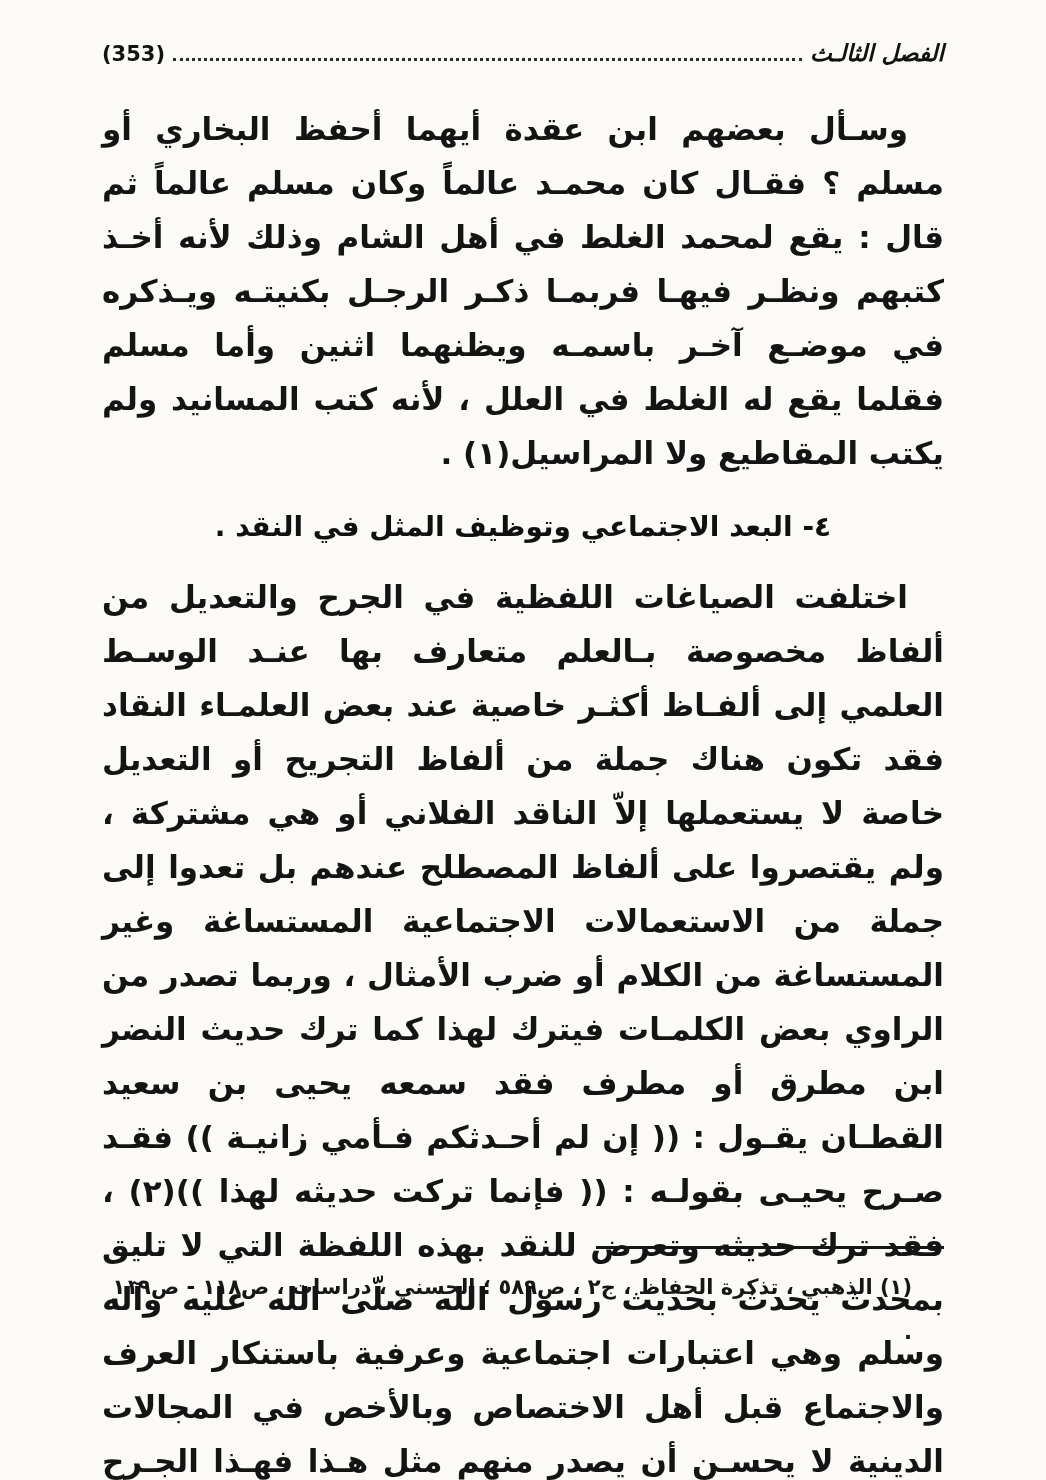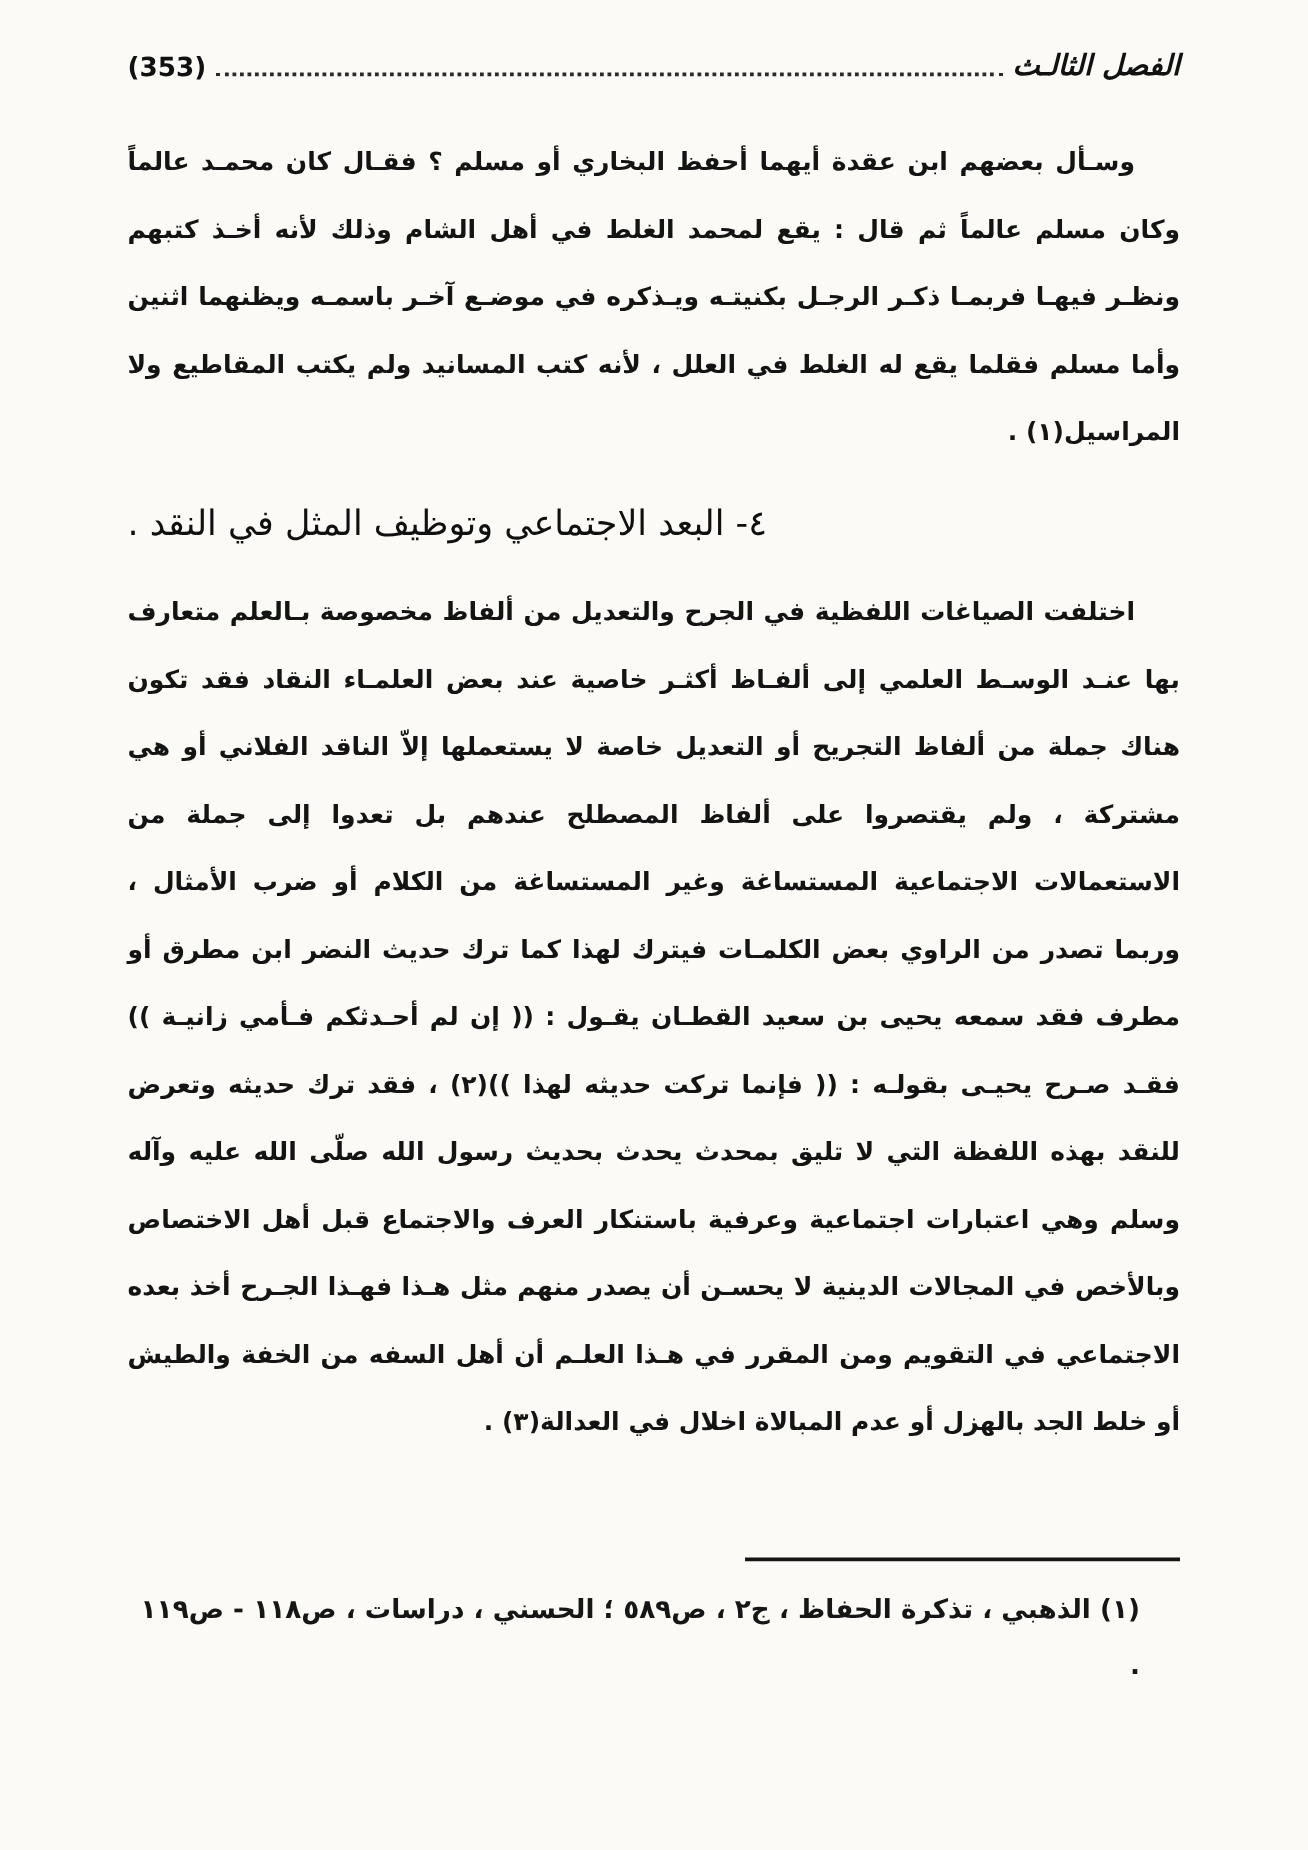--- a/index.html
+++ b/index.html
@@ -41,33 +41,33 @@
   .page-number {
     white-space: nowrap;
     font-size: 21px;
   }
   
   .body-text {
     margin-top: 36px;
   }
   .para {
     margin: 0;
-    font-size: 20px;
+    font-size: 31px;
     font-weight: bold;
     line-height: 54px;
     text-align: justify;
     color: #141414;
   }
   .indent { text-indent: 36px; }
   .section-heading {
     margin: 20px 0 16px 0;
     font-size: 28px;
-    font-weight: normal;
+    font-weight: bold;
     line-height: 54px;
-    text-align: left;
+    text-align: center;
     color: #101010;
   }
   
   .footnote-block {
     position: absolute;
     right: 102px;
     left: 102px;
     top: 1246px;
   }
   .fn-divider {

